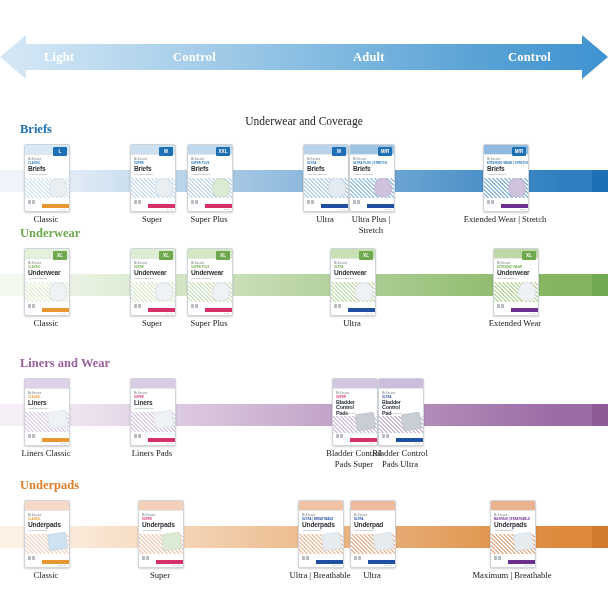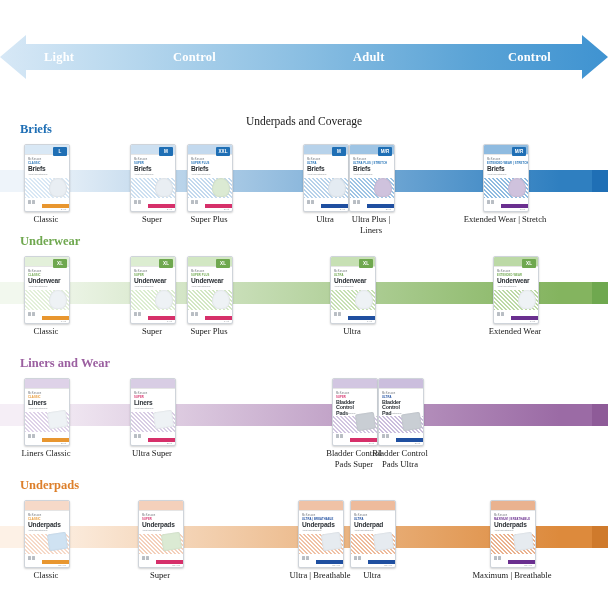--- a/index.html
+++ b/index.html
@@ -140,21 +140,21 @@
       </defs>
       <polygon points="0,24 26,2 26,11 582,11 582,2 608,24 582,46 582,37 26,37 26,46" fill="url(#arrowGrad)"></polygon>
     </svg>
     <div class="scale-labels">
       <div class="scale-label" style="left:44px;">Light</div>
       <div class="scale-label" style="left:173px;">Control</div>
       <div class="scale-label" style="left:353px;">Adult</div>
       <div class="scale-label" style="left:508px;">Control</div>
     </div>
   </div>
-  <div id="scale-caption">Underpads and Coverage</div>
+  <div id="scale-caption">Underwear and Coverage</div>
 </div>
 
 <div id="sections-root">
     <div class="section" style="top: 122px; height: 120px;">
       <div class="section-title" style="color: rgb(31, 111, 181);">Briefs</div>
       <div class="band" style="top: 48px; background: linear-gradient(to right, rgb(238, 244, 250) 0%, rgb(238, 244, 250) 6%, rgb(47, 127, 192) 92%, rgb(47, 127, 192) 100%);"></div>
       <div class="band-cap" style="top: 48px; right: 0px; background: rgb(31, 111, 181);"></div>
       <div class="product" style="left: 24px; top: 22px;">
         <div class="pkg">
           <div class="pkg-top" style="background: linear-gradient(rgb(217, 232, 245), rgb(217, 232, 245));"></div>
@@ -258,21 +258,21 @@
             <i></i>
             <i></i>
           </div>
           <div class="pkg-footbar">
             <div class="fill" style="background: rgb(31, 79, 160);"></div>
           </div>
           <div class="pkg-count">20 ct</div>
         </div>
       </div>
       <div class="caption" style="left: 311px; top: 92px; width: 120px;">Ultra Plus |
-Liners</div>
+Stretch</div>
       <div class="product" style="left: 483px; top: 22px;">
         <div class="pkg">
           <div class="pkg-top" style="background: linear-gradient(rgb(143, 187, 224), rgb(143, 187, 224));"></div>
           <div class="pkg-topline"></div>
           <div class="pkg-sizebadge" style="background: rgb(31, 111, 181);">M/R</div>
           <div class="pkg-brand">McKesson</div>
           <div class="pkg-eyebrow" style="color: rgb(31, 111, 181);">EXTENDED WEAR | STRETCH</div>
           <div class="pkg-name" style="white-space: pre-line;">Briefs</div>
           <div class="pkg-sub" style="top: 28px;">Adult Incontinence</div>
           <div class="pkg-swatch" style="top: 33px; height: 20px; background: repeating-linear-gradient(45deg, rgb(143, 187, 224) 0px, rgb(143, 187, 224) 1.4px, rgba(255, 255, 255, 0.75) 1.4px, rgba(255, 255, 255, 0.75) 2.8px);"></div>
@@ -282,21 +282,21 @@
             <i></i>
           </div>
           <div class="pkg-footbar">
             <div class="fill" style="background: rgb(106, 47, 143);"></div>
           </div>
           <div class="pkg-count">18 ct</div>
         </div>
       </div>
       <div class="caption" style="left: 445px; top: 92px; width: 120px;">Extended Wear | Stretch</div>
     </div>
-    <div class="section" style="top: 234px; height: 120px;">
+    <div class="section" style="top: 226px; height: 120px;">
       <div class="section-title" style="color: rgb(111, 168, 79);">Underwear</div>
       <div class="band" style="top: 48px; background: linear-gradient(to right, rgb(242, 248, 238) 0%, rgb(242, 248, 238) 6%, rgb(132, 180, 95) 92%, rgb(132, 180, 95) 100%);"></div>
       <div class="band-cap" style="top: 48px; right: 0px; background: rgb(111, 168, 79);"></div>
       <div class="product" style="left: 24px; top: 22px;">
         <div class="pkg">
           <div class="pkg-top" style="background: linear-gradient(rgb(227, 240, 218), rgb(227, 240, 218));"></div>
           <div class="pkg-topline"></div>
           <div class="pkg-sizebadge" style="background: rgb(111, 168, 79);">XL</div>
           <div class="pkg-brand">McKesson</div>
           <div class="pkg-eyebrow" style="color: rgb(111, 168, 79);">CLASSIC</div>
@@ -442,21 +442,21 @@
           <div class="pkg-footicons">
             <i></i>
             <i></i>
           </div>
           <div class="pkg-footbar">
             <div class="fill" style="background: rgb(214, 48, 106);"></div>
           </div>
           <div class="pkg-count">25 ct</div>
         </div>
       </div>
-      <div class="caption" style="left: 92px; top: 92px; width: 120px;">Ultra Super</div>
+      <div class="caption" style="left: 92px; top: 92px; width: 120px;">Liners Pads</div>
       <div class="product" style="left: 332px; top: 22px;">
         <div class="pkg">
           <div class="pkg-top" style="background: linear-gradient(rgb(210, 198, 225), rgb(210, 198, 225));"></div>
           <div class="pkg-topline"></div>
           <div class="pkg-brand">McKesson</div>
           <div class="pkg-eyebrow" style="color: rgb(214, 48, 106);">SUPER</div>
           <div class="pkg-name two" style="white-space: pre-line;">Bladder
 Control Pads</div>
           <div class="pkg-sub" style="top: 33px;">Adult Incontinence</div>
           <div class="pkg-swatch" style="top: 37px; height: 17px; background: repeating-linear-gradient(45deg, rgb(210, 198, 225) 0px, rgb(210, 198, 225) 1.4px, rgba(255, 255, 255, 0.75) 1.4px, rgba(255, 255, 255, 0.75) 2.8px);"></div>

